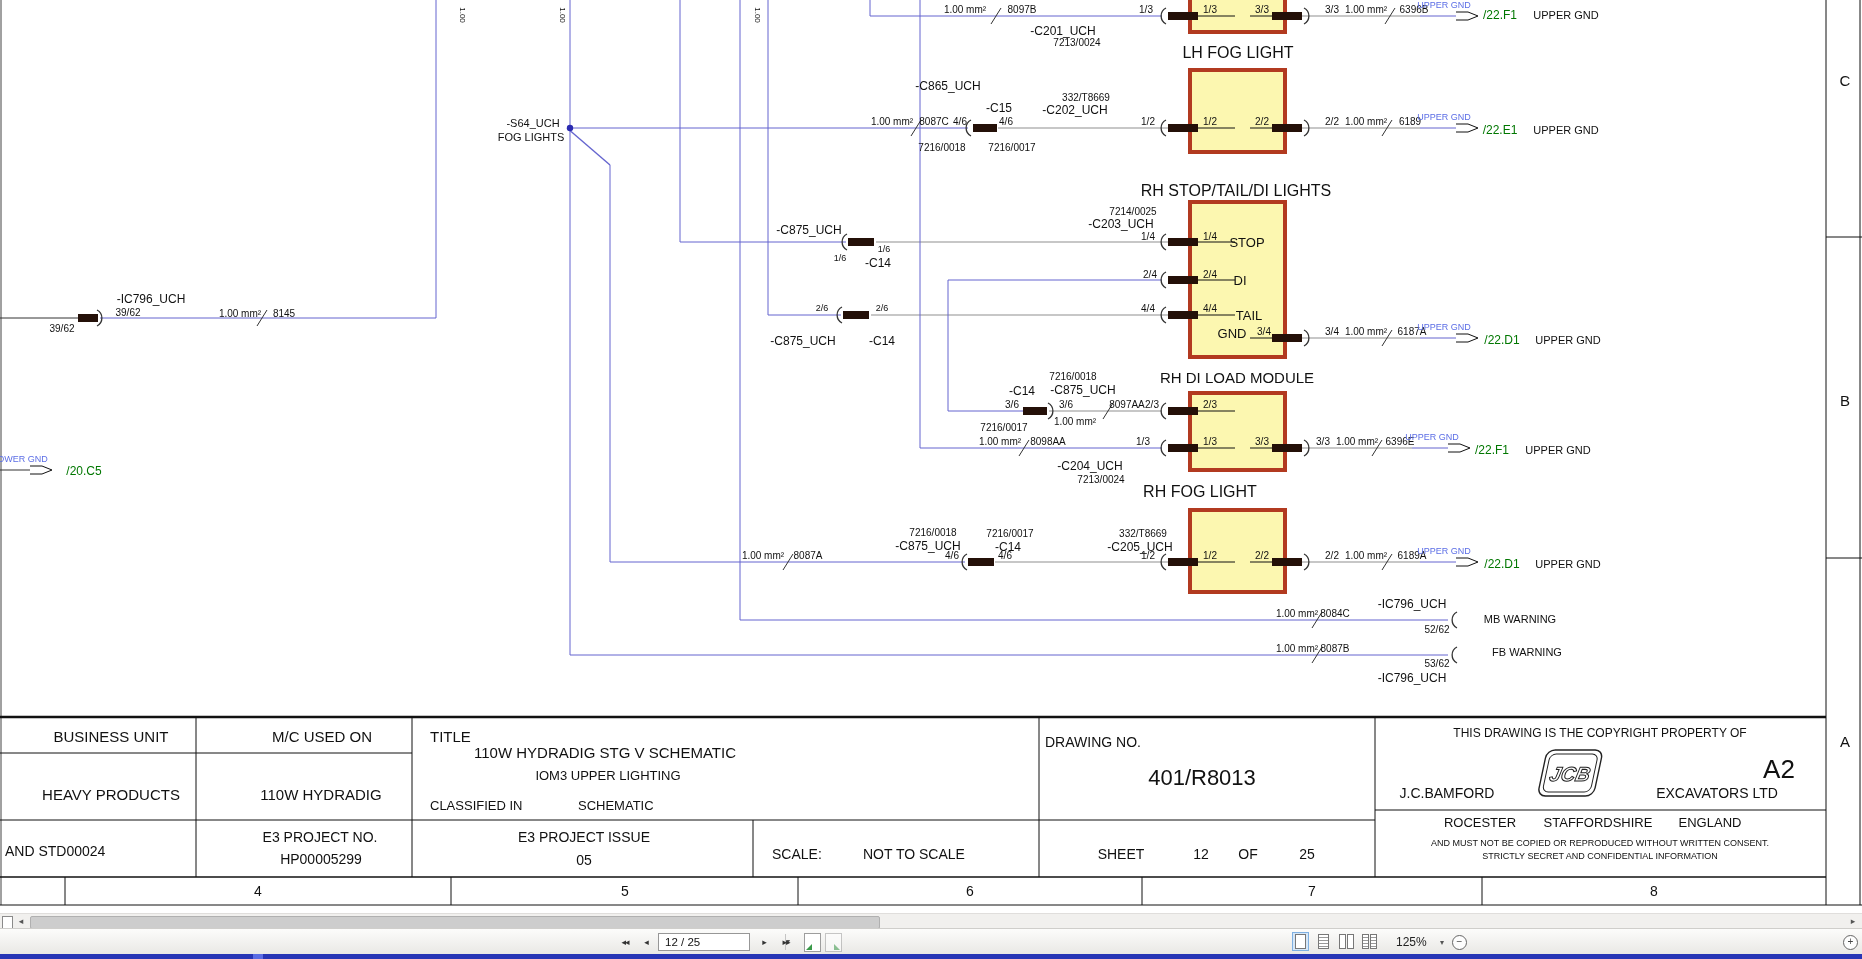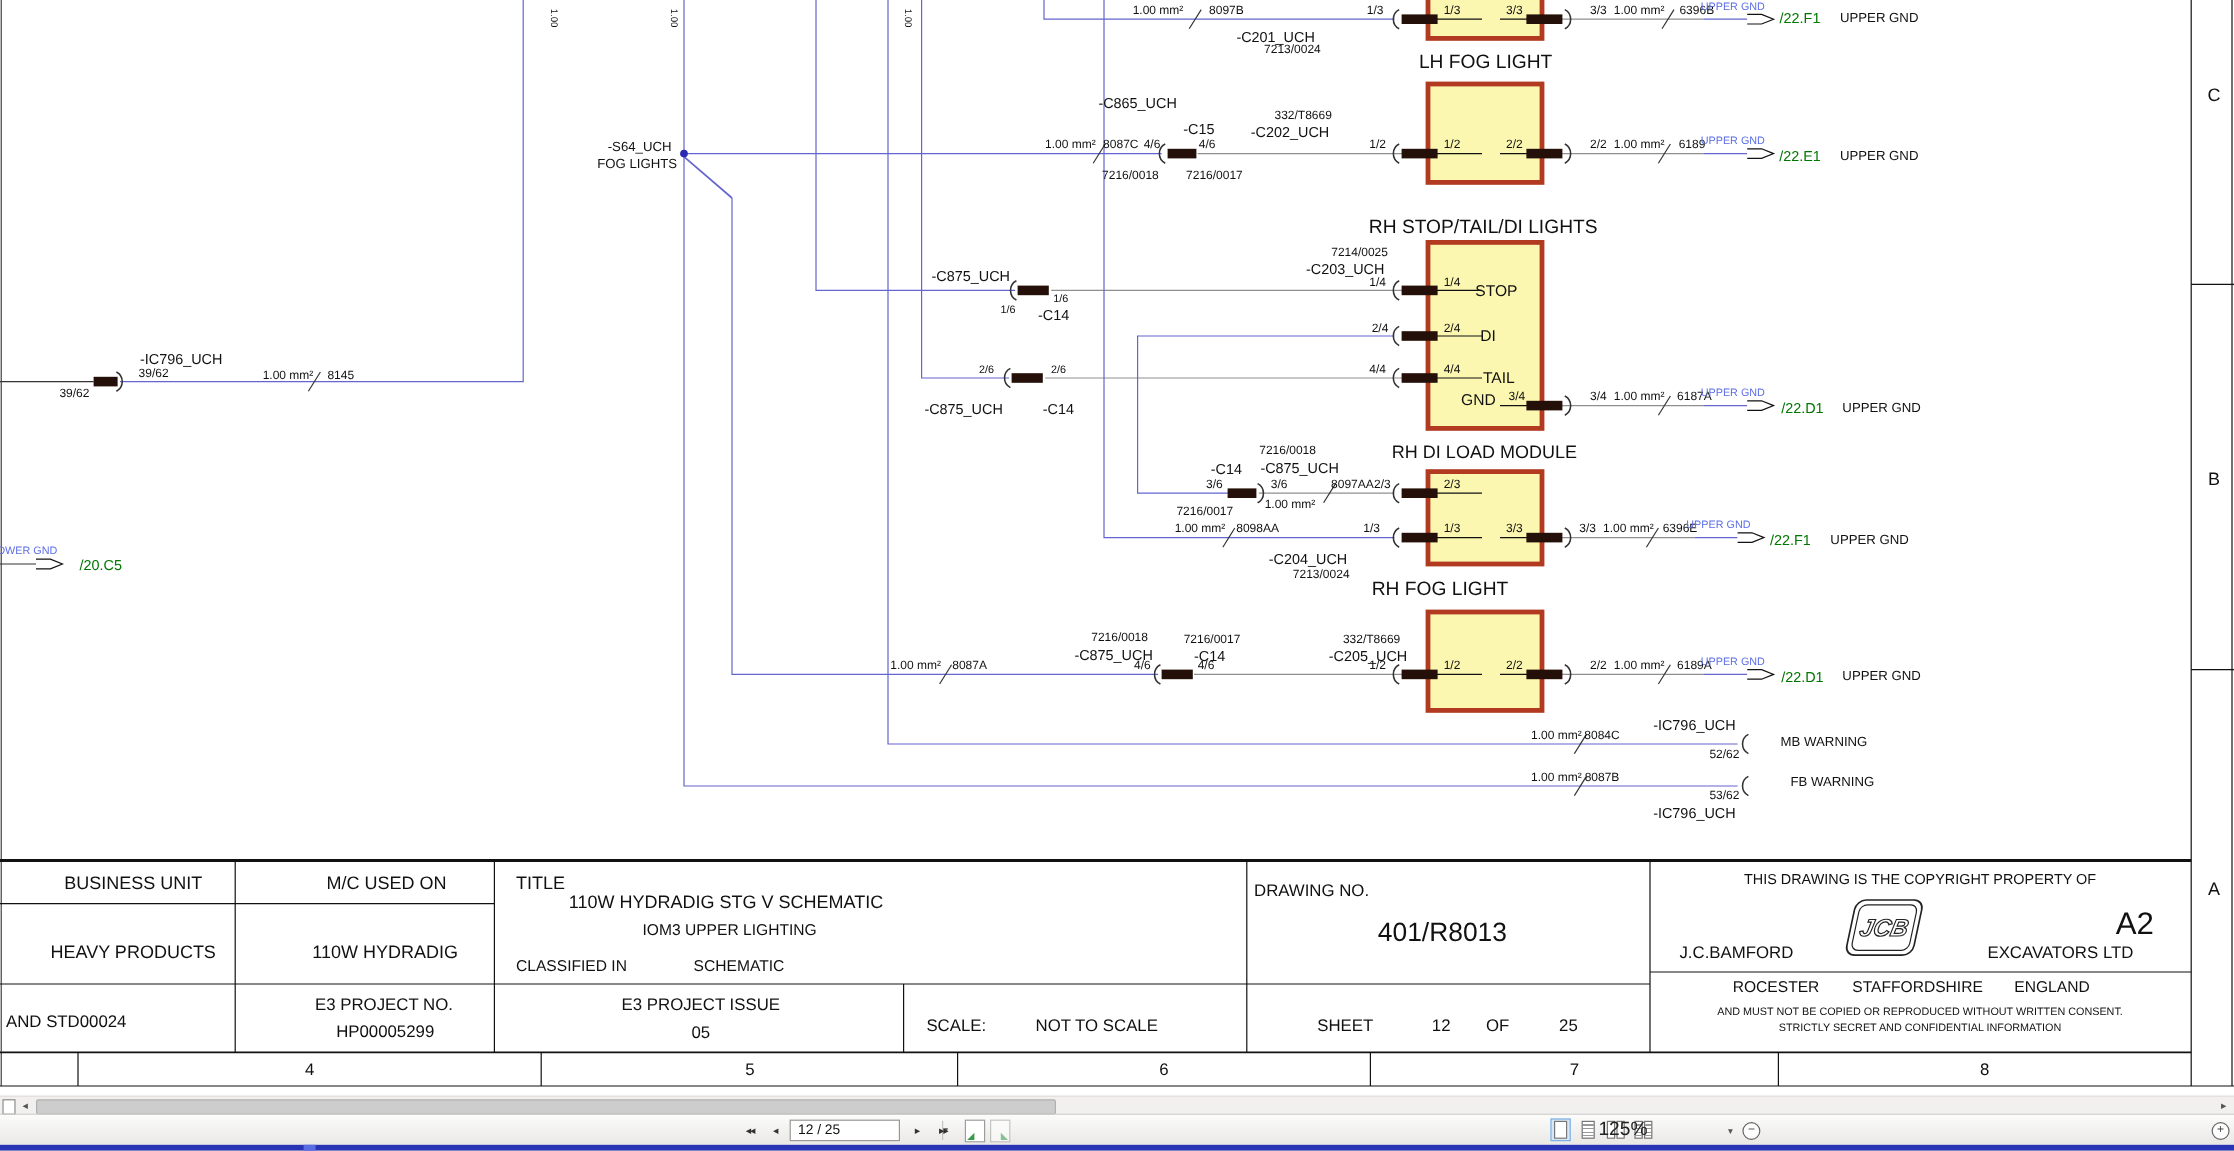--- a/index.html
+++ b/index.html
@@ -18,21 +18,21 @@
   .nav-glyph{font-size:9px;letter-spacing:-1px;color:#333;}
   #page-box{position:absolute;left:658px;top:4px;width:92px;height:18px;background:#fff;border:1px solid #979797;box-sizing:border-box;display:flex;align-items:center;gap:48px;}
   #page-input{border:none;outline:none;width:70px;font-size:11.5px;padding-left:6px;font-family:"Liberation Sans",sans-serif;color:#111;background:transparent;}
   #page-caret{width:14px;height:16px;border-left:1px solid #c4c4c4;font-size:8px;color:#555;text-align:center;line-height:16px;cursor:pointer;}
   .hist-icon{position:absolute;top:4px;width:15px;height:17px;background:#fff;border:1px solid #9d9d9d;}
   .hist-icon .arr{position:absolute;left:1px;bottom:1px;width:0;height:0;border-style:solid;}
   .layout-icon{position:absolute;top:3px;width:17px;height:19px;box-sizing:border-box;border:1px solid transparent;display:flex;align-items:center;justify-content:center;cursor:pointer;}
   .layout-icon.active{background:#d6e7f8;border:1px solid #7fb0e2;}
   .pg{background:#fff;border:1px solid #777;}
   .pg.lines{background:repeating-linear-gradient(#fff,#fff 2px,#999 2px,#999 3px);}
-  #zoom-label{position:absolute;left:1332px;top:4px;font-size:16px;color:#222;height:18px;display:flex;align-items:center;}
+  #zoom-label{position:absolute;left:1396px;top:4px;font-size:12px;color:#222;height:18px;display:flex;align-items:center;}
   #zoom-caret{left:1437px;font-size:8px;color:#555;width:10px;}
   .zoom-circle{width:13px;height:13px;border:1px solid #666;border-radius:50%;font-size:10px;line-height:11px;text-align:center;color:#444;background:#fdfdfd;}
   
   #taskbar{position:absolute;left:0;top:954px;width:1862px;height:5px;background:#2735b5;}
   #taskbar-accent{position:absolute;left:253px;top:0;width:10px;height:5px;background:#5a6ce4;}
 </style>
 </head>
 <body>
 
 <div id="stage">

